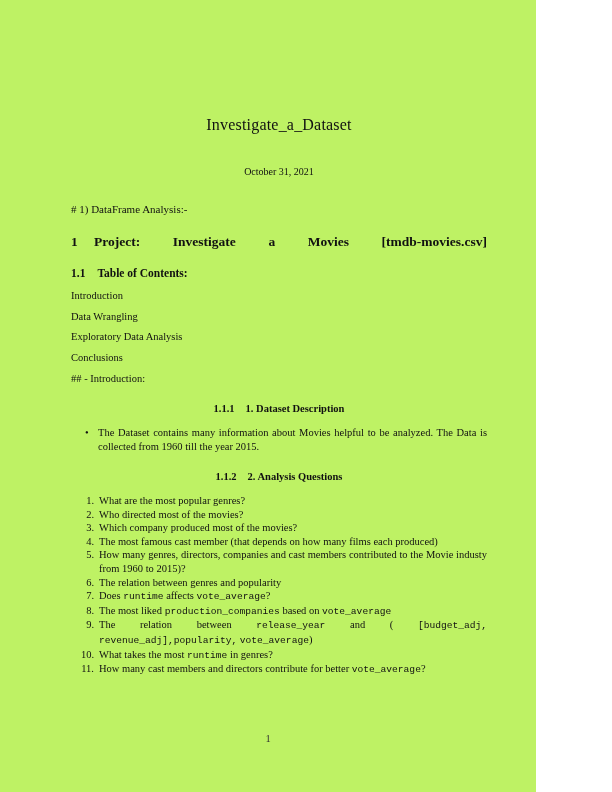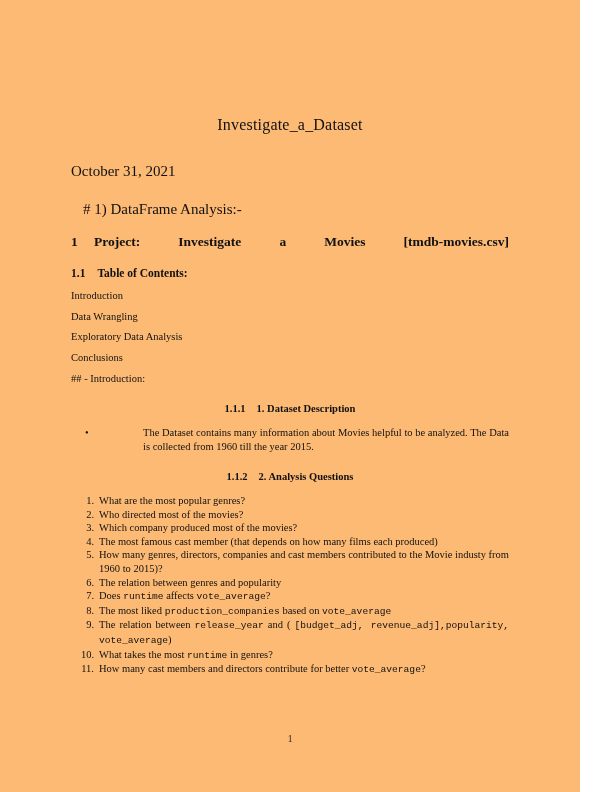--- a/index.html
+++ b/index.html
@@ -1,41 +1,42 @@
 <!DOCTYPE html>
 <html><head>
 <meta charset="utf-8">
 <style>
   html,body{margin:0;padding:0;background:#ffffff;}
   .page{
     position:relative;
-    width:580px;height:792px;
-    background:#fdba74;
+    width:536px;height:792px;
+    background:#bef264;
     font-family:"Liberation Serif", serif;
     color:#111111;
     overflow:hidden;
     box-sizing:border-box;
-    padding:115px 71px 0 71px;
+    padding:115px 49px 0 71px;
   }
   .doc-title{
     text-align:center;
     font-size:16px;
     line-height:20px;
     letter-spacing:0.2px;
     margin-bottom:30px;
   }
   .doc-date{
-    font-size:15px;
+    text-align:center;
+    font-size:10px;
     line-height:13px;
     margin-bottom:25px;
   }
   .body-line{
-    font-size:15px;
-    line-height:13px;
-    margin:0 0 18px 12px;
+    font-size:11px;
+    line-height:13px;
+    margin:0 0 18px 0;
   }
   .h1{
     display:flex;
     font-weight:bold;
     font-size:13.5px;
     line-height:16px;
     margin:0 0 12px 0;
   }
   .h1-num{width:23px;flex:none;}
   .h1-body{flex:1;}
@@ -70,21 +71,21 @@
   .blist-item{
     display:flex;
     font-size:10.5px;
     line-height:13.5px;
     margin:0 0 4px 0;
   }
   .blist-item .bullet{
     width:13px;flex:none;text-align:left;padding-left:14px;
     box-sizing:content-box;
   }
-  .blist-item .btext{flex:1;text-align:justify;margin-left:45px;}
+  .blist-item .btext{flex:1;text-align:justify;}
   .qlist{margin:0;padding:0;list-style:none;}
   .qlist-item{
     display:flex;
     font-size:10.5px;
     line-height:13.6px;
     margin:0;
   }
   .qlist-item .num{
     width:23px;flex:none;text-align:right;margin-right:5px;
   }

